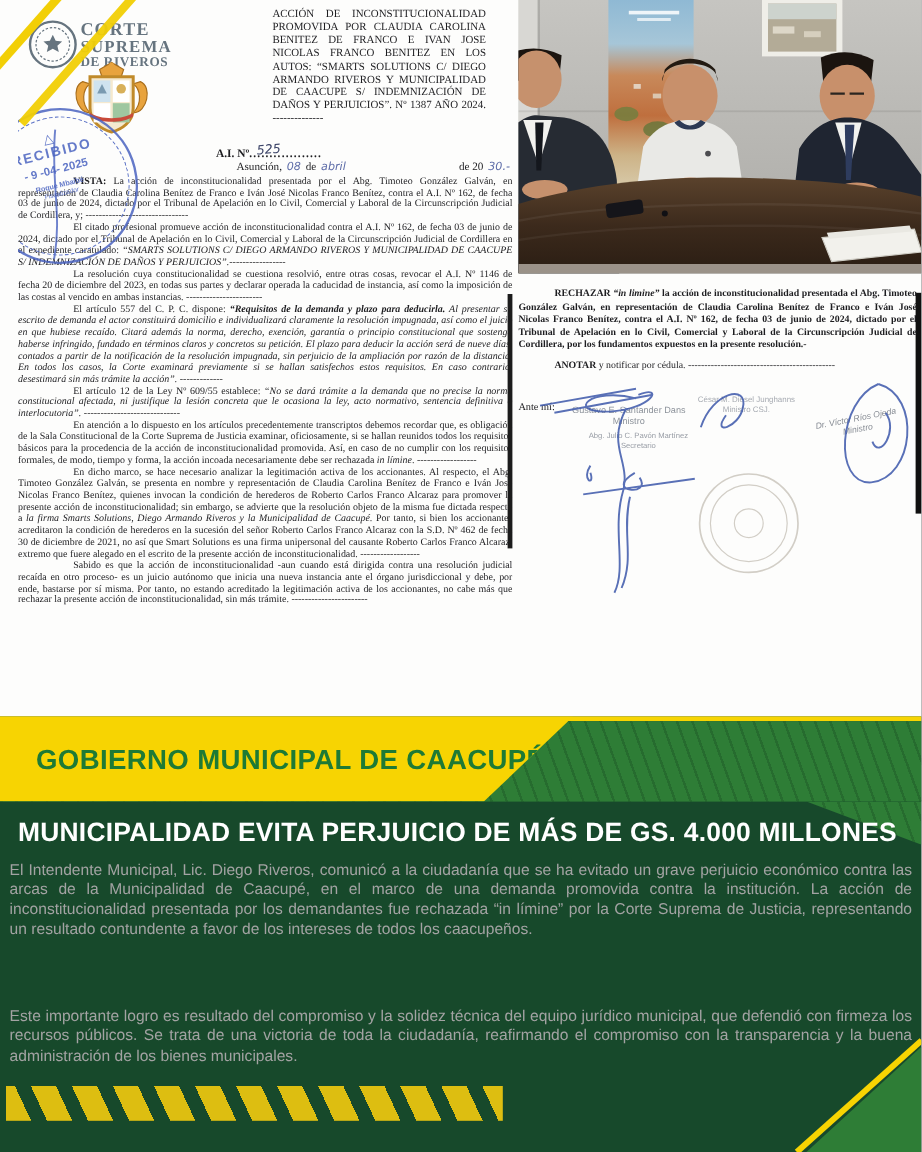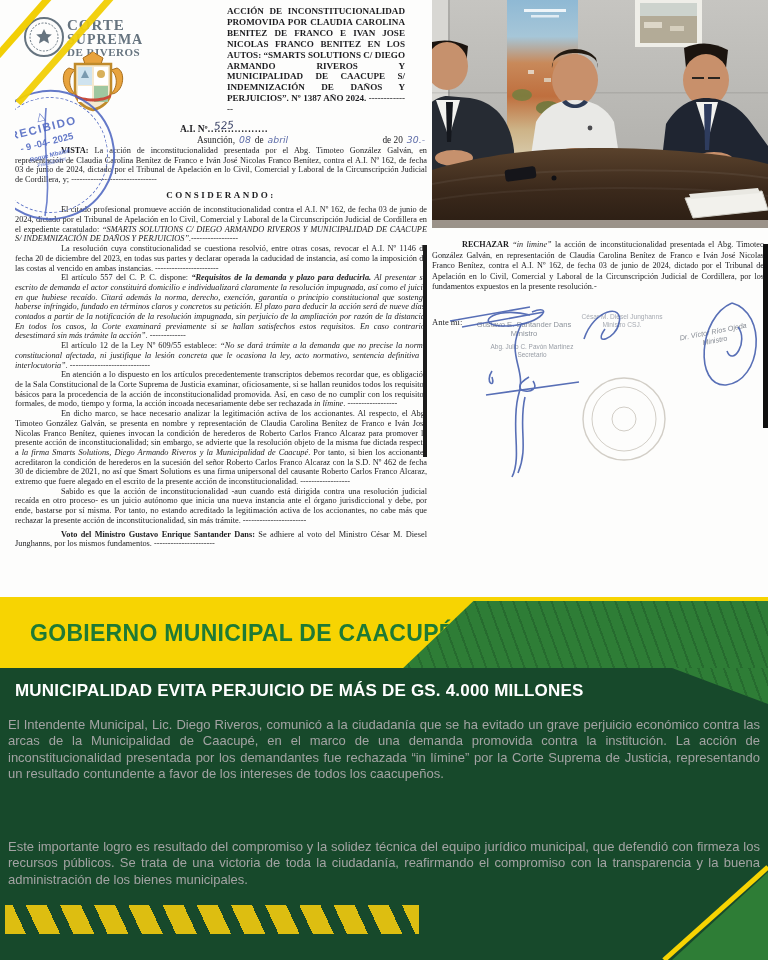--- a/index.html
+++ b/index.html
@@ -8,21 +8,21 @@
   
   .doc1{position:absolute;left:15px;top:6px;width:412px;height:592px;overflow:hidden;
         color:#1d1d20;font-size:8.3px;line-height:1.17;text-align:justify;}
   .d1-head{position:relative;height:140px;}
   .csj-seal{position:absolute;left:8px;top:10px;}
   .csj-name{position:absolute;left:52px;top:12px;color:#66747f;font-weight:bold;line-height:1;}
   .csj-name .l1{font-size:15px;letter-spacing:1px;}
   .csj-name .l2{font-size:14px;letter-spacing:1px;}
   .csj-name .l3{font-size:11px;letter-spacing:.5px;}
   .arms{position:absolute;left:46px;top:44px;}
-  .caption{position:absolute;left:212px;top:0;width:178px;margin:0;font-weight:bold;
+  .caption{position:absolute;left:212px;top:0;width:178px;margin:0;font-weight:normal;
            font-size:9.1px;line-height:1.2;text-align:justify;}
   .ai{position:absolute;left:165px;top:118px;font-size:9.5px;}
   .dots{letter-spacing:1px;font-weight:bold;}
   .hand{font-family:"DejaVu Sans",sans-serif;font-style:italic;color:#5d6ca8;}
   .hand.dark{color:#3c4468;}
   .ai .num{position:absolute;left:34px;top:-5px;font-size:10.5px;transform:rotate(-4deg);}
   .dateline{position:absolute;left:182px;top:129px;width:228px;display:flex;gap:4px;
             align-items:flex-start;font-size:9.3px;}
   .dateline .sp{flex:1;}
   .dp{margin:0;text-indent:46px;}
@@ -42,21 +42,21 @@
   .st-date{font-size:9.5px;font-weight:bold;margin-top:2px;}
   .st-name{font-size:6px;font-weight:bold;margin-top:4px;}
   .st-role{font-size:5.5px;}
   .decor-tl{position:absolute;left:0;top:0;z-index:5;pointer-events:none;}
   
   .photo{position:absolute;left:432px;top:0;}
   
   .doc2{position:absolute;left:432px;top:240px;width:332px;height:240px;color:#1d1d20;
         font-size:8.2px;line-height:1.28;text-align:justify;}
   .doc2 p{margin:0;}
-  .doc2 .ind{text-indent:30px;}
+  .doc2 .ind{text-indent:30px;font-weight:bold;}
   .doc2 .anotar{margin-top:7px;text-indent:30px;}
   .sig-area{position:relative;height:160px;margin-top:10px;
             font-family:"Liberation Sans",sans-serif;}
   .antemi{position:absolute;left:0;top:14px;font-family:"Liberation Serif",serif;font-size:8.6px;}
   .sig{position:absolute;text-align:center;line-height:1.25;}
   .sig .nm{display:block;}
   .sig1{left:42px;top:17px;width:100px;color:#8d939b;font-size:7.6px;}
   .sig2{left:142px;top:10px;width:96px;color:#a7abb2;font-size:6.6px;}
   .sig3{left:230px;top:24px;width:104px;color:#878c94;font-size:7.2px;transform:rotate(-11deg);font-style:italic;}
   .sig4{left:52px;top:40px;width:96px;color:#989da5;font-size:6.4px;}
@@ -71,21 +71,21 @@
   .corner-stripes{position:absolute;right:0;top:71px;width:96px;height:36px;background:#2E7D36;
     clip-path:polygon(0 0,100% 0,100% 100%);}
   .corner-stripes:after{content:"";position:absolute;inset:0;
     background:repeating-linear-gradient(70deg,rgba(10,45,20,.22) 0 2px,rgba(0,0,0,0) 2px 12px);
     clip-path:polygon(0 0,100% 0,100% 100%);}
   .ribbon{position:absolute;left:0;top:0;width:480px;height:71px;background:#F7D402;
           clip-path:polygon(0 0,99.5% 0,84% 100%,0 100%);display:flex;align-items:center;z-index:2;}
   .ribbon span{padding-left:30px;padding-top:2px;color:#1E7A35;font-weight:bold;font-size:23px;
                letter-spacing:.3px;}
   .headline{position:absolute;left:15px;top:84px;margin:0;color:#ffffff;font-weight:bold;
-            font-size:17px;letter-spacing:.2px;}
+            font-size:22px;letter-spacing:.2px;}
   .gp{position:absolute;left:8px;width:752px;margin:0;color:#a3a3a3;font-size:13px;
       line-height:1.25;text-align:justify;}
   .gp1{top:120px;}
   .gp2{top:242px;}
   .hazard{position:absolute;left:5px;top:308px;width:414px;height:29px;
     background:repeating-linear-gradient(65deg,#DDBE11 0 19px,rgba(0,0,0,0) 19px 31px);}
   .br-corner{position:absolute;right:0;bottom:0;pointer-events:none;}
 </style>
 </head>
 <body>
@@ -134,29 +134,27 @@
         <span>Asunción,</span>
         <span class="hand">08</span>
         <span>de</span>
         <span class="hand">abril</span>
         <span class="sp"></span>
         <span>de 20</span>
           <span class="hand">30.-</span>
       </div>
     </div>
     <p class="dp"><b>VISTA:</b><span> La acción de inconstitucionalidad presentada por el Abg. Timoteo González Galván, en representación de Claudia Carolina Benítez de Franco e Iván José Nicolas Franco Benítez, contra el A.I. Nº 162, de fecha 03 de junio de 2024, dictado por el Tribunal de Apelación en lo Civil, Comercial y Laboral de la Circunscripción Judicial de Cordillera, y; -------------------------------</span></p>
-    <p class="dp center-head">CONSIDERANDO:</p>
     <p class="dp"><span>El citado profesional promueve acción de inconstitucionalidad contra el A.I. Nº 162, de fecha 03 de junio de 2024, dictado por el Tribunal de Apelación en lo Civil, Comercial y Laboral de la Circunscripción Judicial de Cordillera en el expediente caratulado: </span><i>“SMARTS SOLUTIONS C/ DIEGO ARMANDO RIVEROS Y MUNICIPALIDAD DE CAACUPE S/ INDEMNIZACIÓN DE DAÑOS Y PERJUICIOS”.</i><span>-----------------</span></p>
     <p class="dp">La resolución cuya constitucionalidad se cuestiona resolvió, entre otras cosas, revocar el A.I. Nº 1146 de fecha 20 de diciembre del 2023, en todas sus partes y declarar operada la caducidad de instancia, así como la imposición de las costas al vencido en ambas instancias. -----------------------</p>
     <p class="dp"><span>El artículo 557 del C. P. C. dispone: </span><b><i>“Requisitos de la demanda y plazo para deducirla.</i></b><i> Al presentar su escrito de demanda el actor constituirá domicilio e individualizará claramente la resolución impugnada, así como el juicio en que hubiese recaído. Citará además la norma, derecho, exención, garantía o principio constitucional que sostenga haberse infringido, fundado en términos claros y concretos su petición. El plazo para deducir la acción será de nueve días, contados a partir de la notificación de la resolución impugnada, sin perjuicio de la ampliación por razón de la distancia. En todos los casos, la Corte examinará previamente si se hallan satisfechos estos requisitos. En caso contrario, desestimará sin más trámite la acción”.</i><span> -------------</span></p>
     <p class="dp"><span>El artículo 12 de la Ley Nº 609/55 establece: </span><i>“No se dará trámite a la demanda que no precise la norma constitucional afectada, ni justifique la lesión concreta que le ocasiona la ley, acto normativo, sentencia definitiva o interlocutoria”.</i><span> -----------------------------</span></p>
     <p class="dp"><span>En atención a lo dispuesto en los artículos precedentemente transcriptos debemos recordar que, es obligación de la Sala Constitucional de la Corte Suprema de Justicia examinar, oficiosamente, si se hallan reunidos todos los requisitos básicos para la procedencia de la acción de inconstitucionalidad promovida. Así, en caso de no cumplir con los requisitos formales, de modo, tiempo y forma, la acción incoada necesariamente debe ser rechazada </span><i>in límine</i><span>. ------------------</span></p>
     <p class="dp"><span>En dicho marco, se hace necesario analizar la legitimación activa de los accionantes. Al respecto, el Abg. Timoteo González Galván, se presenta en nombre y representación de Claudia Carolina Benítez de Franco e Iván José Nicolas Franco Benítez, quienes invocan la condición de herederos de Roberto Carlos Franco Alcaraz para promover la presente acción de inconstitucionalidad; sin embargo, se advierte que la resolución objeto de la misma fue dictada respecto a </span><i>la firma Smarts Solutions, Diego Armando Riveros y la Municipalidad de Caacupé</i><span>. Por tanto, si bien los accionantes acreditaron la condición de herederos en la sucesión del señor Roberto Carlos Franco Alcaraz con la S.D. Nº 462 de fecha 30 de diciembre de 2021, no así que Smart Solutions es una firma unipersonal del causante Roberto Carlos Franco Alcaraz, extremo que fuere alegado en el escrito de la presente acción de inconstitucionalidad. ------------------</span></p>
     <p class="dp">Sabido es que la acción de inconstitucionalidad -aun cuando está dirigida contra una resolución judicial recaída en otro proceso- es un juicio autónomo que inicia una nueva instancia ante el órgano jurisdiccional y debe, por ende, bastarse por sí misma. Por tanto, no estando acreditado la legitimación activa de los accionantes, no cabe más que rechazar la presente acción de inconstitucionalidad, sin más trámite. -----------------------</p>
-    <p class="dp voto"><b>Voto del Ministro Gustavo Enrique Santander Dans:</b><span> Se adhiere al voto del Ministro César M. Diesel Junghanns, por los mismos fundamentos. ----------------------</span></p>
   </div>
 
   <div class="edgebar1"></div>
   <div class="edgebar2"></div>
 
   <svg class="decor-tl" width="170" height="230" viewBox="0 0 170 230">
     <line x1="52" y1="-6" x2="-8" y2="62" stroke="#F2CF06" stroke-width="7"></line>
     <line x1="114" y1="-6" x2="18" y2="103" stroke="#F2CF06" stroke-width="7" opacity=".95"></line>
     <path d="M46 108 C42 150 52 180 45 216" stroke="#4a63c0" stroke-width="1.6" fill="none" opacity=".8"></path>
   </svg>
@@ -246,20 +244,21 @@
       <circle cx="122" cy="178" r="2.5" fill="#101014"></circle>
       <g>
         <path d="M253 198 L330 191 L336 210 L261 218 Z" fill="#f2f1ec" stroke="#d0cec6" stroke-width="1"></path>
         <path d="M257 194 L326 188 L328 193 L259 199 Z" fill="#e9e8e2"></path>
       </g>
     </g>
   </svg>
 
   <div class="doc2">
     <p class="ind"><b>RECHAZAR</b><i> “in limine” </i><span>la acción de inconstitucionalidad presentada el Abg. Timoteo González Galván, en representación de Claudia Carolina Benítez de Franco e Iván José Nicolas Franco Benítez, contra el A.I. Nº 162, de fecha 03 de junio de 2024, dictado por el Tribunal de Apelación en lo Civil, Comercial y Laboral de la Circunscripción Judicial de Cordillera, por los fundamentos expuestos en la presente resolución.-</span></p>
+    <p class="anotar"><b>ANOTAR</b><span> y notificar por cédula. ---------------------------------------------</span></p>
     <div class="sig-area">
       <span class="antemi">Ante mí:</span>
       <div class="sig sig1">
         <span class="nm">Gustavo E. Santander Dans</span>
         <span class="nm">Ministro</span>
       </div>
       <div class="sig sig2">
         <span class="nm">César M. Diesel Junghanns</span>
         <span class="nm">Ministro CSJ.</span>
       </div>

